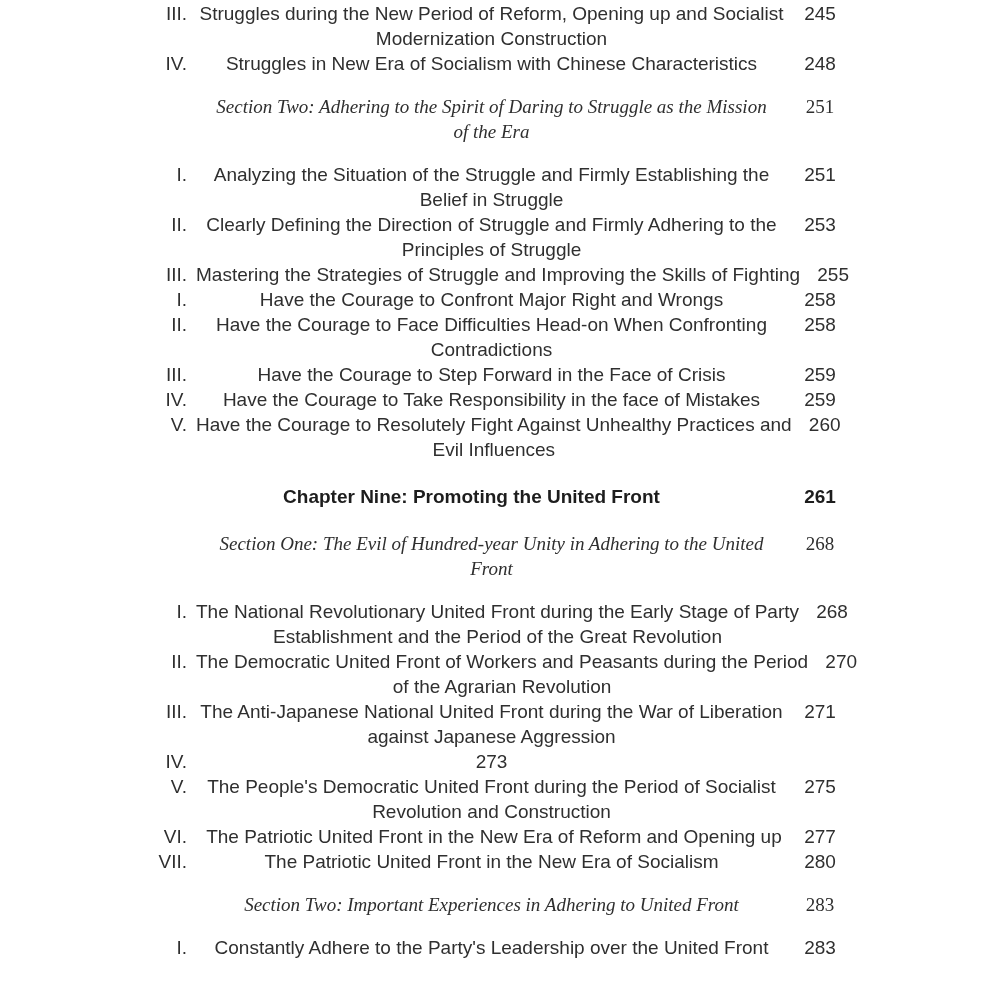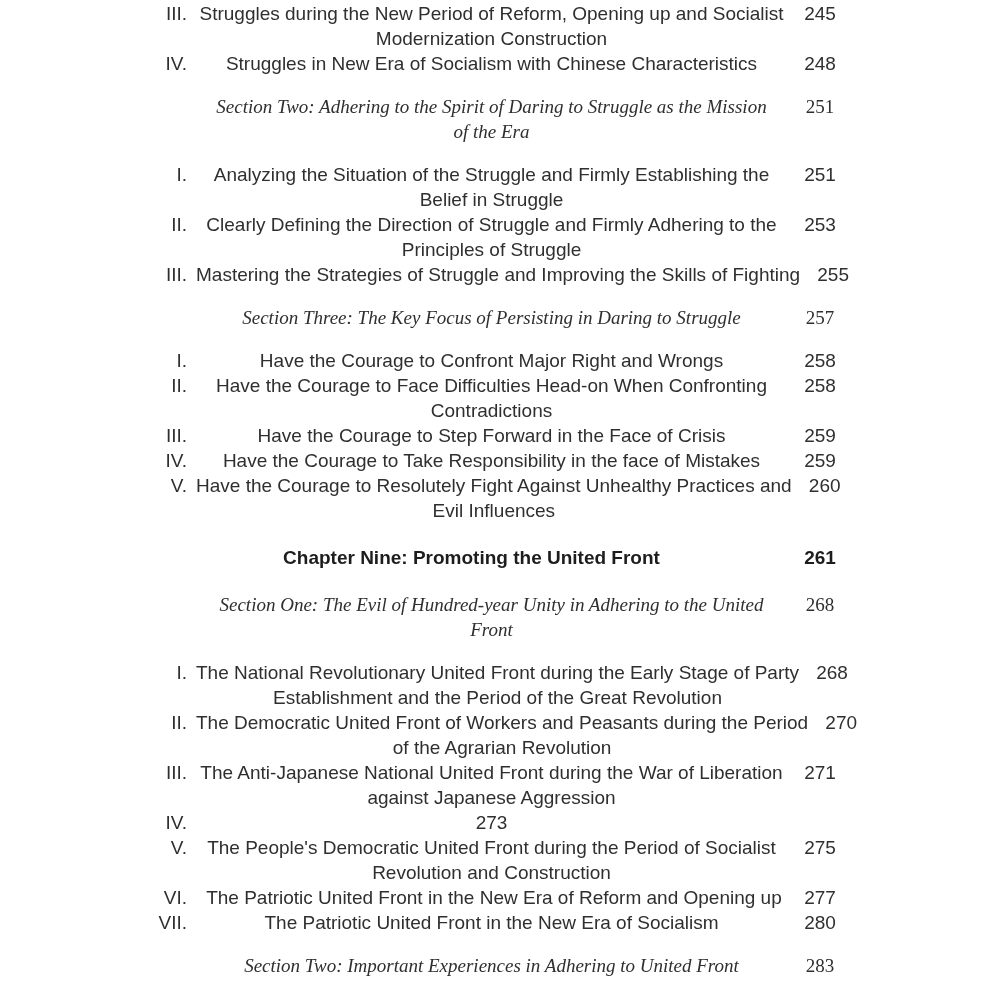--- a/index.html
+++ b/index.html
@@ -84,25 +84,20 @@
         <span class="num">II.</span>
         <span class="title">Clearly Defining the Direction of Struggle and Firmly Adhering to the
 Principles of Struggle</span>
         <span class="pageno">253</span>
       </div>
       <div class="row item">
         <span class="num">III.</span>
         <span class="title">Mastering the Strategies of Struggle and Improving the Skills of Fighting</span>
         <span class="pageno">255</span>
       </div>
-      <div class="row section">
-        <span class="num"></span>
-        <span class="title">Section Three: The Key Focus of Persisting in Daring to Struggle</span>
-        <span class="pageno">257</span>
-      </div>
       <div class="row item">
         <span class="num">I.</span>
         <span class="title">Have the Courage to Confront Major Right and Wrongs</span>
         <span class="pageno">258</span>
       </div>
       <div class="row item">
         <span class="num">II.</span>
         <span class="title">Have the Courage to Face Difficulties Head-on When Confronting
 Contradictions</span>
         <span class="pageno">258</span>

